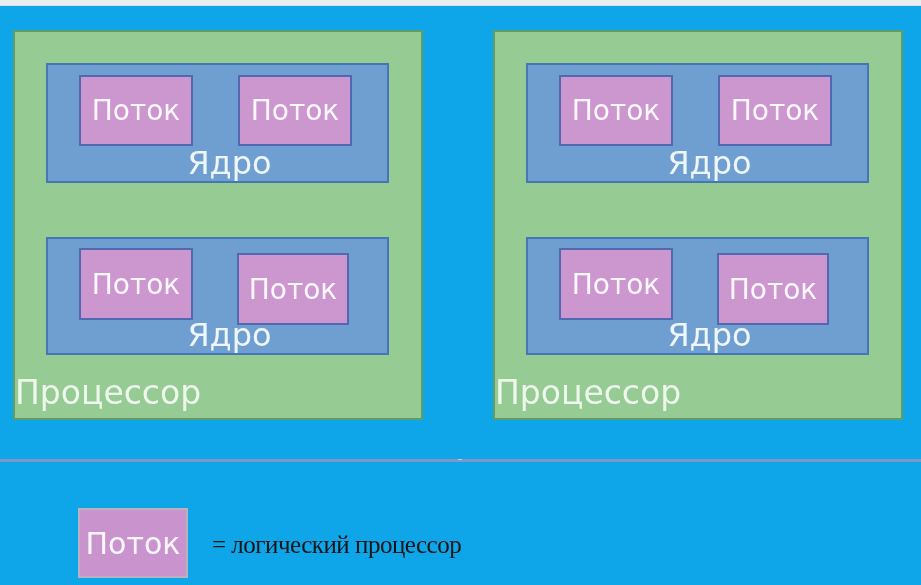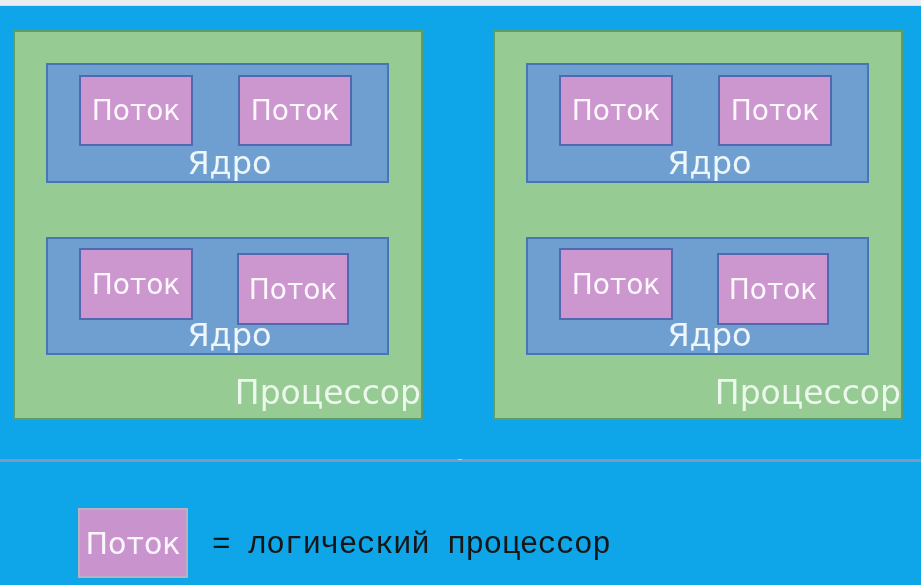--- a/index.html
+++ b/index.html
@@ -31,38 +31,38 @@
   .c1 .t0{left:31px;top:10px}
   .c1 .t1{left:190px;top:10px}
   .c2 .t0{left:31px;top:9px;height:72px}
   .c2 .t1{left:189px;top:14px;height:72px;width:112px}
   .thread-label{font-size:28px;color:#fdf8fd;white-space:nowrap;}
   .core-label{
     position:absolute;left:0;right:0;bottom:0;text-align:center;
     font-size:32px;line-height:35px;color:#eef6fa;margin-left:24px;
   }
   .proc-label{
-    position:absolute;left:0;right:0;bottom:5px;text-align:right;
+    position:absolute;left:0;right:0;bottom:5px;text-align:left;
     font-size:33px;line-height:40px;color:#edf7ec;
   }
   .divider{
     position:absolute;left:0;top:459px;width:921px;height:3px;background:#7e96c6;
   }
   .divider-notch{
     position:absolute;left:458px;top:0;width:4px;height:1px;background:#c3cde1;
   }
   .legend-swatch{
     position:absolute;left:78px;top:508px;width:110px;height:70px;
     background:#c994ce;border:2px solid #b9b0c0;box-sizing:border-box;
     display:flex;align-items:center;justify-content:center;
   }
   .legend-swatch-label{font-size:30px;color:#fbf5fc;white-space:nowrap;}
   .legend-text{
     position:absolute;left:212px;top:525px;
-    font-family:Liberation Mono, monospace;font-size:31px;line-height:40px;
+    font-family:Liberation Serif, serif;font-size:25px;line-height:40px;
     color:#161616;letter-spacing:-0.5px;white-space:nowrap;
   }
 </style>
 </head>
 <body>
 
 <div class="screen">
 
   <div class="topbar"></div>
 

